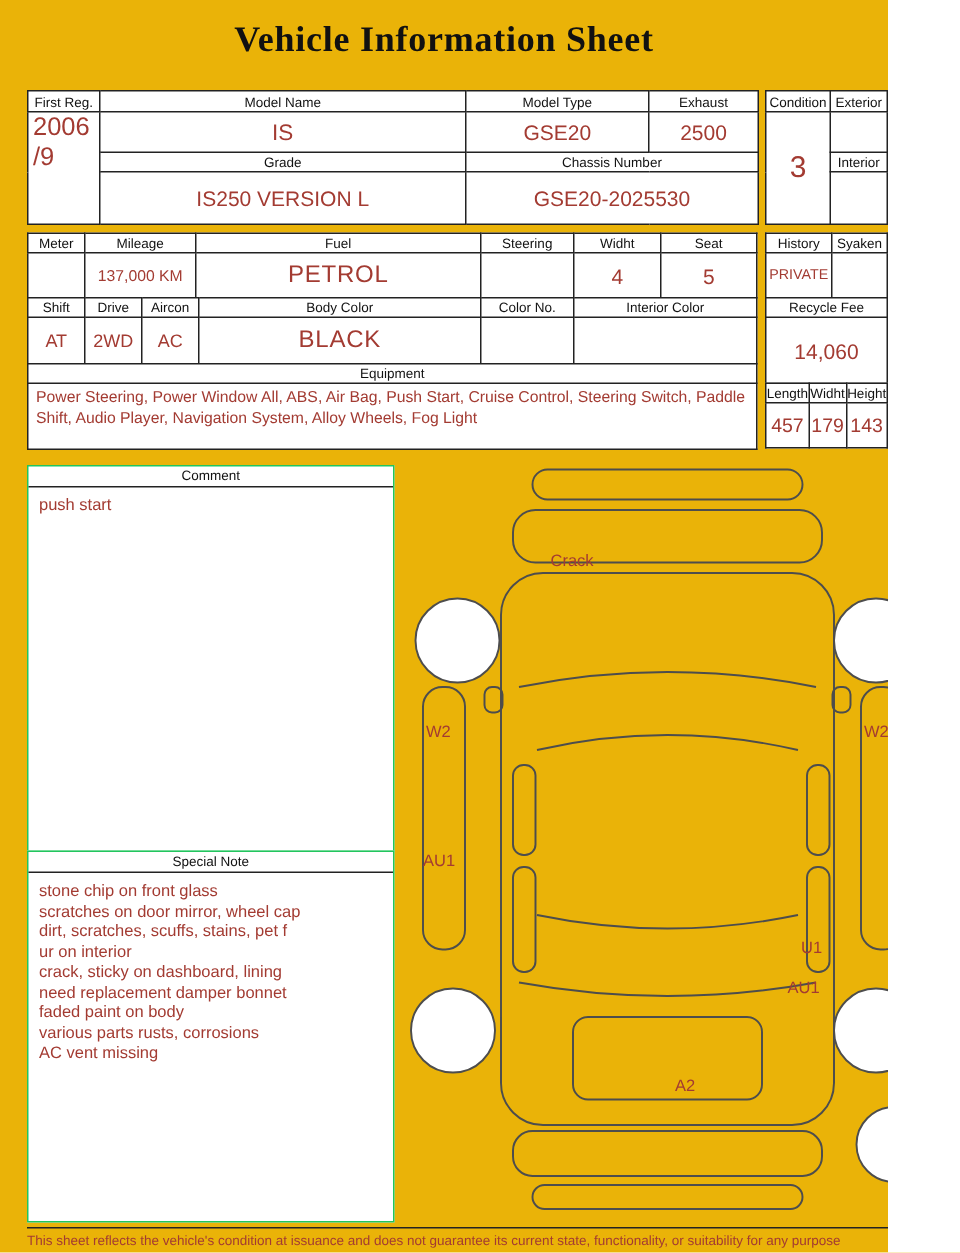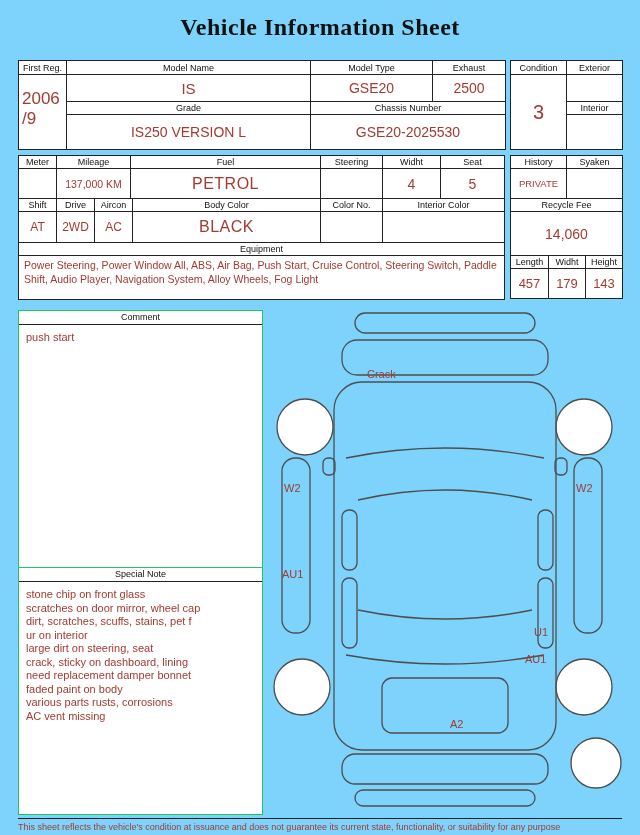--- a/index.html
+++ b/index.html
@@ -1,36 +1,36 @@
 <!DOCTYPE html>
 <html style="--red: #a33b32;"><head>
 <meta charset="utf-8">
 <style>
   * { margin:0; padding:0; box-sizing:border-box; }
   html,body { background:#fff; }
   body { font-family:"Liberation Sans", sans-serif; color:#111; }
-  .page { position:relative; width:640px; height:835px; background:#7dd3fc; overflow:hidden; }
+  .page { position:relative; width:592px; height:835px; background:#eab308; overflow:hidden; }
   .abs { position:absolute; }
 
   .title { position:absolute; top:14px; left:0; width:100%; text-align:center;
            font-family:"Liberation Serif", serif; font-size:24px; font-weight:600; letter-spacing:.5px; }
 
   table { border-collapse:collapse; table-layout:fixed; background:#fff; }
   td { border:1px solid #222; overflow:hidden; vertical-align:middle; padding:0; }
 
   .hdr { font-size:9px; text-align:center; color:#111; line-height:12px; }
   .val { color:var(--red,#a33b32); text-align:center; font-size:13px; }
   .v14 { font-size:14px; }
   .v15 { font-size:15px; }
   .v16 { font-size:16px; letter-spacing:.5px; }
   .v12 { font-size:12px; }
   .v10 { font-size:10.5px; }
   .v9  { font-size:9.5px; }
   .cond { font-size:20px; }
-  .firstreg { font-size:17px; text-align:left; padding:14px 0 0 3px; white-space:pre-line; line-height:1.15; vertical-align:top; }
+  .firstreg { font-size:17px; text-align:left; padding:0 0 0 3px; white-space:pre-line; line-height:1.15; vertical-align:top; }
   .equip { font-size:10.5px; text-align:left; vertical-align:top; padding:2px 5px; line-height:1.35; }
 
   #sec1-left  { left:18px;  top:60px; }
   #sec1-right { left:510px; top:60px; }
   #sec2-left  { left:18px;  top:155px; }
   #sec2-right { left:510px; top:155px; }
   .stack table { margin-top:-1px; }
   .stack table:first-child { margin-top:0; }
 
   .box { border:1px solid #22c55e; background:#fff; }
@@ -237,21 +237,20 @@
     <div class="box-body">push start</div>
   </div>
 
   <div class="abs box" id="note-box">
     <div class="box-hdr">Special Note</div>
     <div class="box-body">
         <div class="note-line">stone chip on front glass</div>
         <div class="note-line">scratches on door mirror, wheel cap</div>
         <div class="note-line">dirt, scratches, scuffs, stains, pet f</div>
         <div class="note-line">ur on interior</div>
-        <div class="note-line">large dirt on steering, seat</div>
         <div class="note-line">crack, sticky on dashboard, lining</div>
         <div class="note-line">need replacement damper bonnet</div>
         <div class="note-line">faded paint on body</div>
         <div class="note-line">various parts rusts, corrosions</div>
         <div class="note-line">AC vent missing</div>
       </div>
   </div>
 
   <div class="abs" id="diagram">
     <svg width="378" height="505" viewBox="0 0 378 505" fill="none" stroke="#4d4d4d" stroke-width="1.3">

